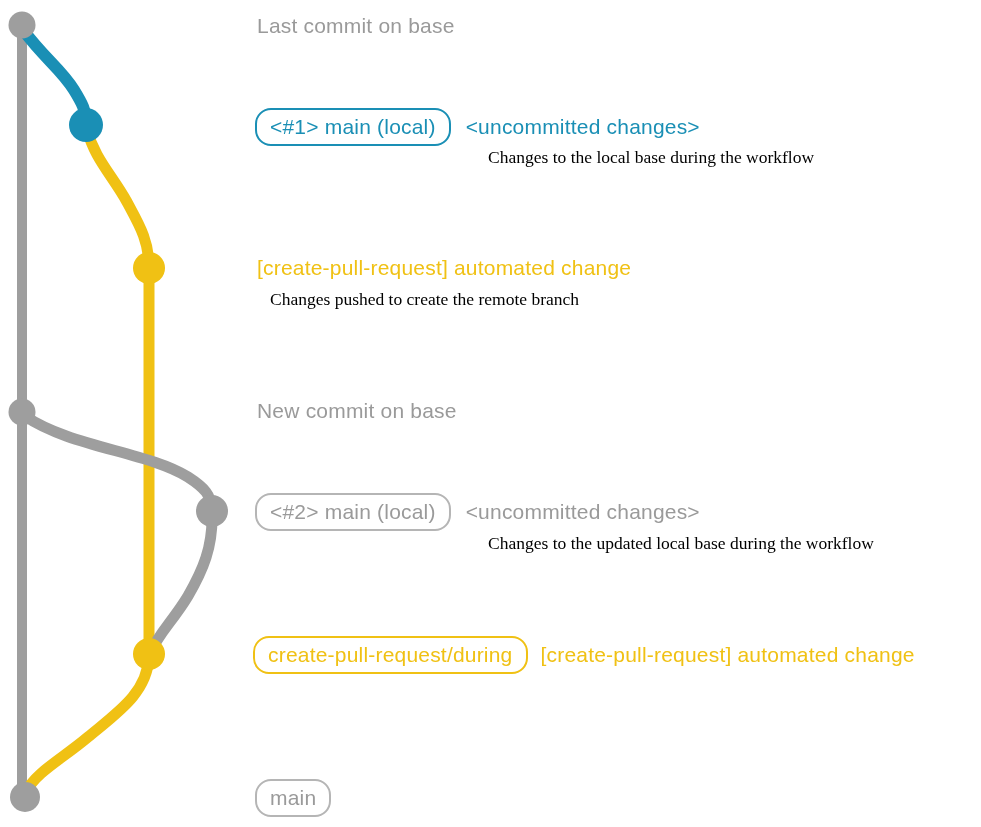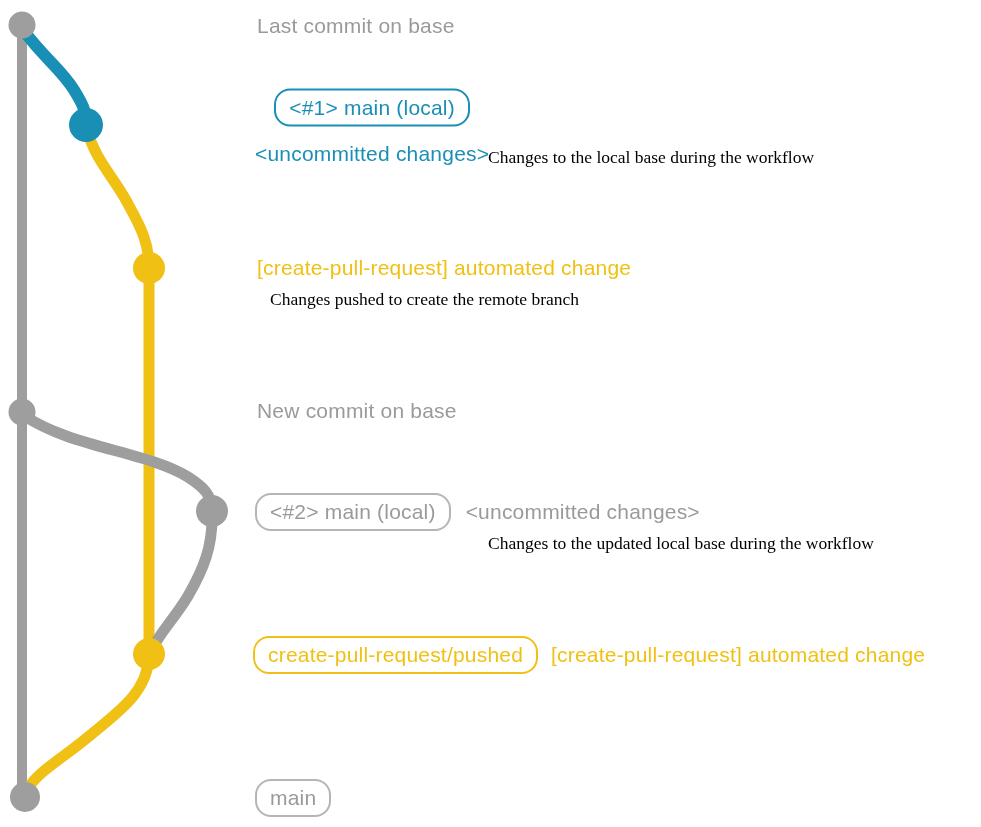--- a/index.html
+++ b/index.html
@@ -66,39 +66,39 @@
     <circle class="dot blue" cx="86" cy="125" r="17"></circle>
     <circle class="dot yellow" cx="149" cy="268" r="16"></circle>
     <circle class="dot gray" cx="22" cy="412" r="13.5"></circle>
     <circle class="dot gray" cx="212" cy="511" r="16"></circle>
     <circle class="dot yellow" cx="149" cy="654" r="16"></circle>
     <circle class="dot gray" cx="25" cy="797" r="15"></circle>
   </svg>
 
   <div class="abs sans gray-text" style="left:257px; top:26px;">Last commit on base</div>
 
-  <div class="abs row" style="left:255px; top:127px;flex-direction:column;">
+  <div class="abs row" style="left:255px; top:127px;">
     <span class="badge blue">&lt;#1&gt; main (local)</span>
     <span class="sans blue-text">&lt;uncommitted changes&gt;</span>
   </div>
   <div class="abs serif" style="left:488px; top:157px;">Changes to the local base during the workflow</div>
 
   <div class="abs sans yellow-text" style="left:257px; top:268px;">[create-pull-request] automated change</div>
   <div class="abs serif" style="left:270px; top:299px;">Changes pushed to create the remote branch</div>
 
   <div class="abs sans gray-text" style="left:257px; top:411px;">New commit on base</div>
 
   <div class="abs row" style="left:255px; top:512px;">
     <span class="badge gray">&lt;#2&gt; main (local)</span>
     <span class="sans gray-text">&lt;uncommitted changes&gt;</span>
   </div>
   <div class="abs serif" style="left:488px; top:543px;">Changes to the updated local base during the workflow</div>
 
   <div class="abs row" style="left:253px; top:655px; gap:13px;">
-    <span class="badge yellow">create-pull-request/pushed</span>
+    <span class="badge yellow">create-pull-request/during</span>
     <span class="sans yellow-text">[create-pull-request] automated change</span>
   </div>
 
   <div class="abs row" style="left:255px; top:798px; gap:13px;">
     <span class="badge gray">main</span>
   </div>
 
 </div>
 
 </body></html>

